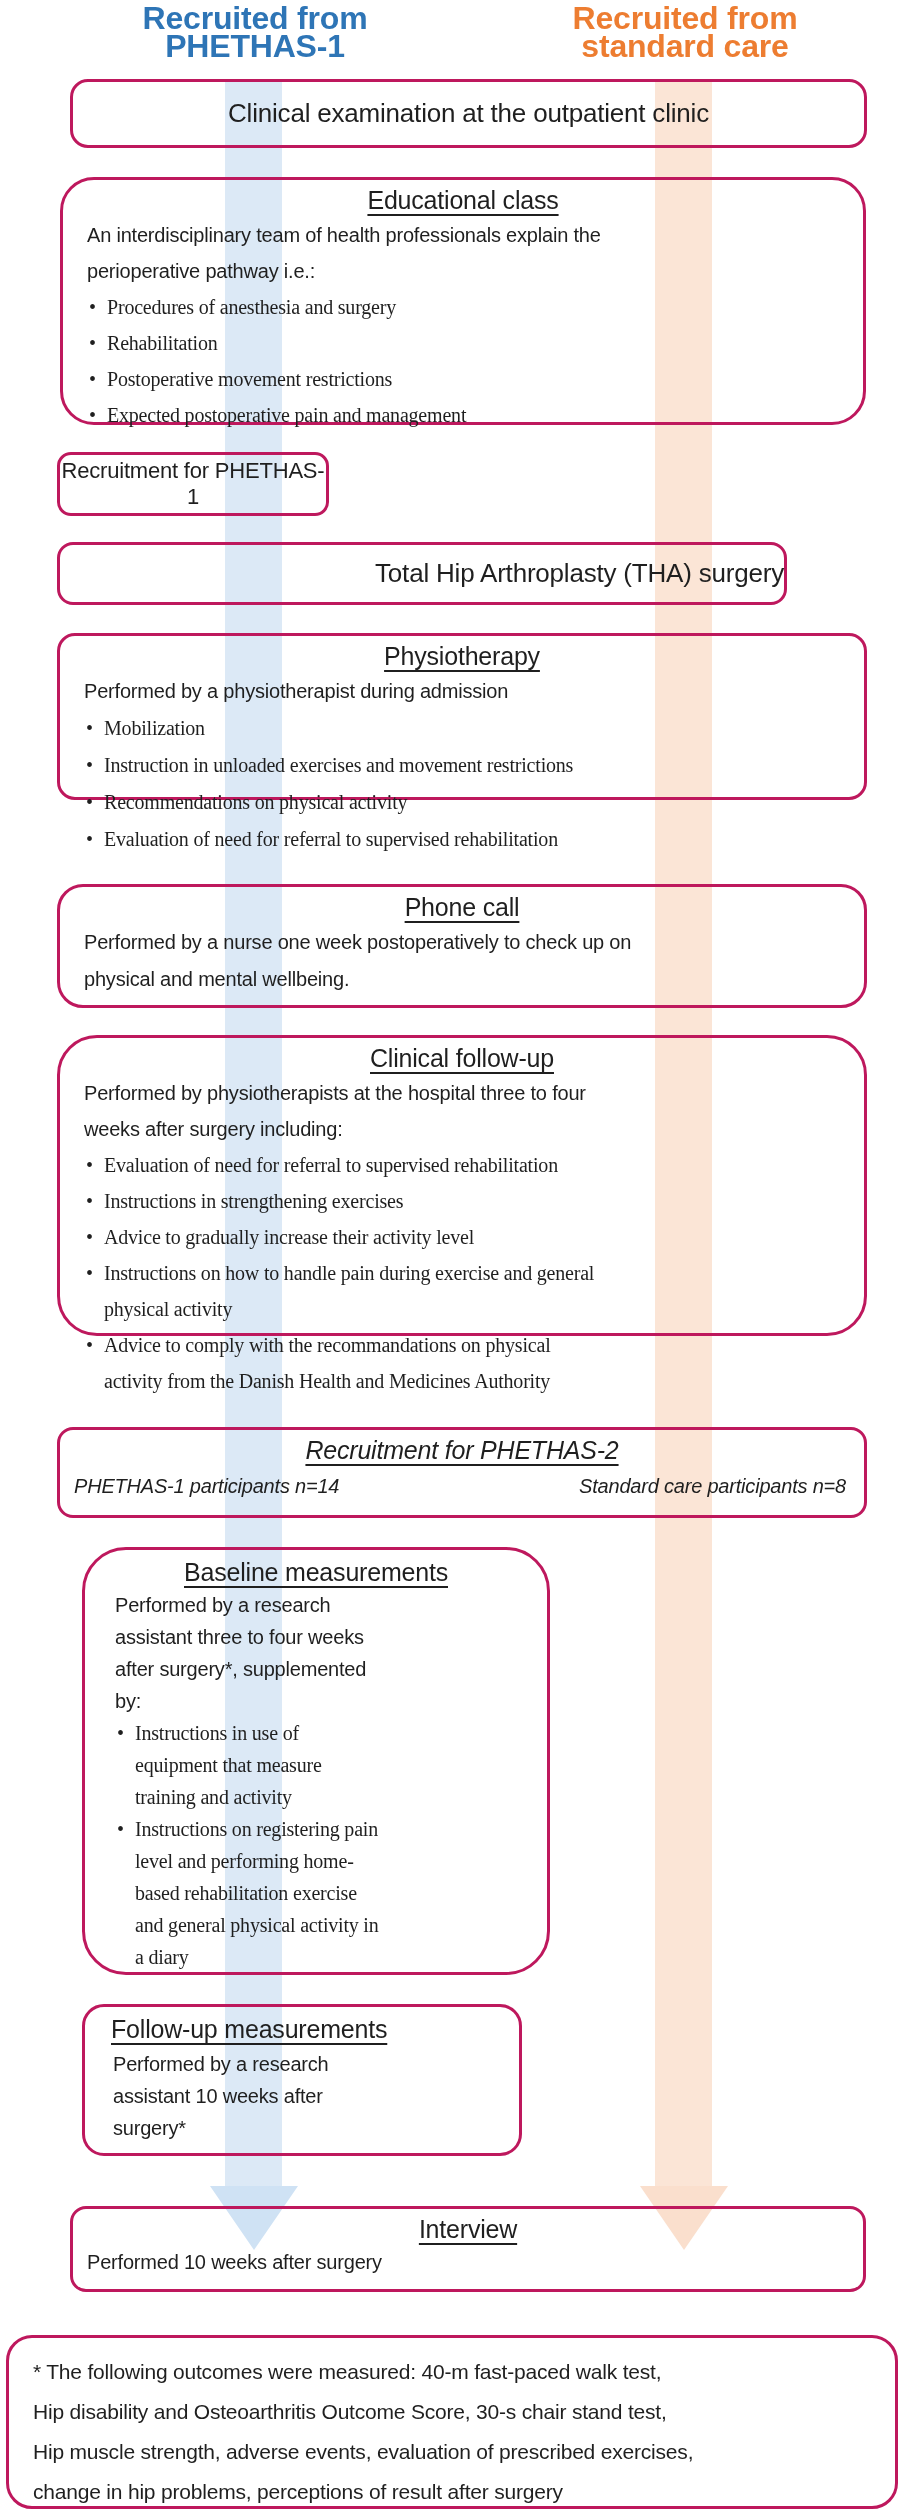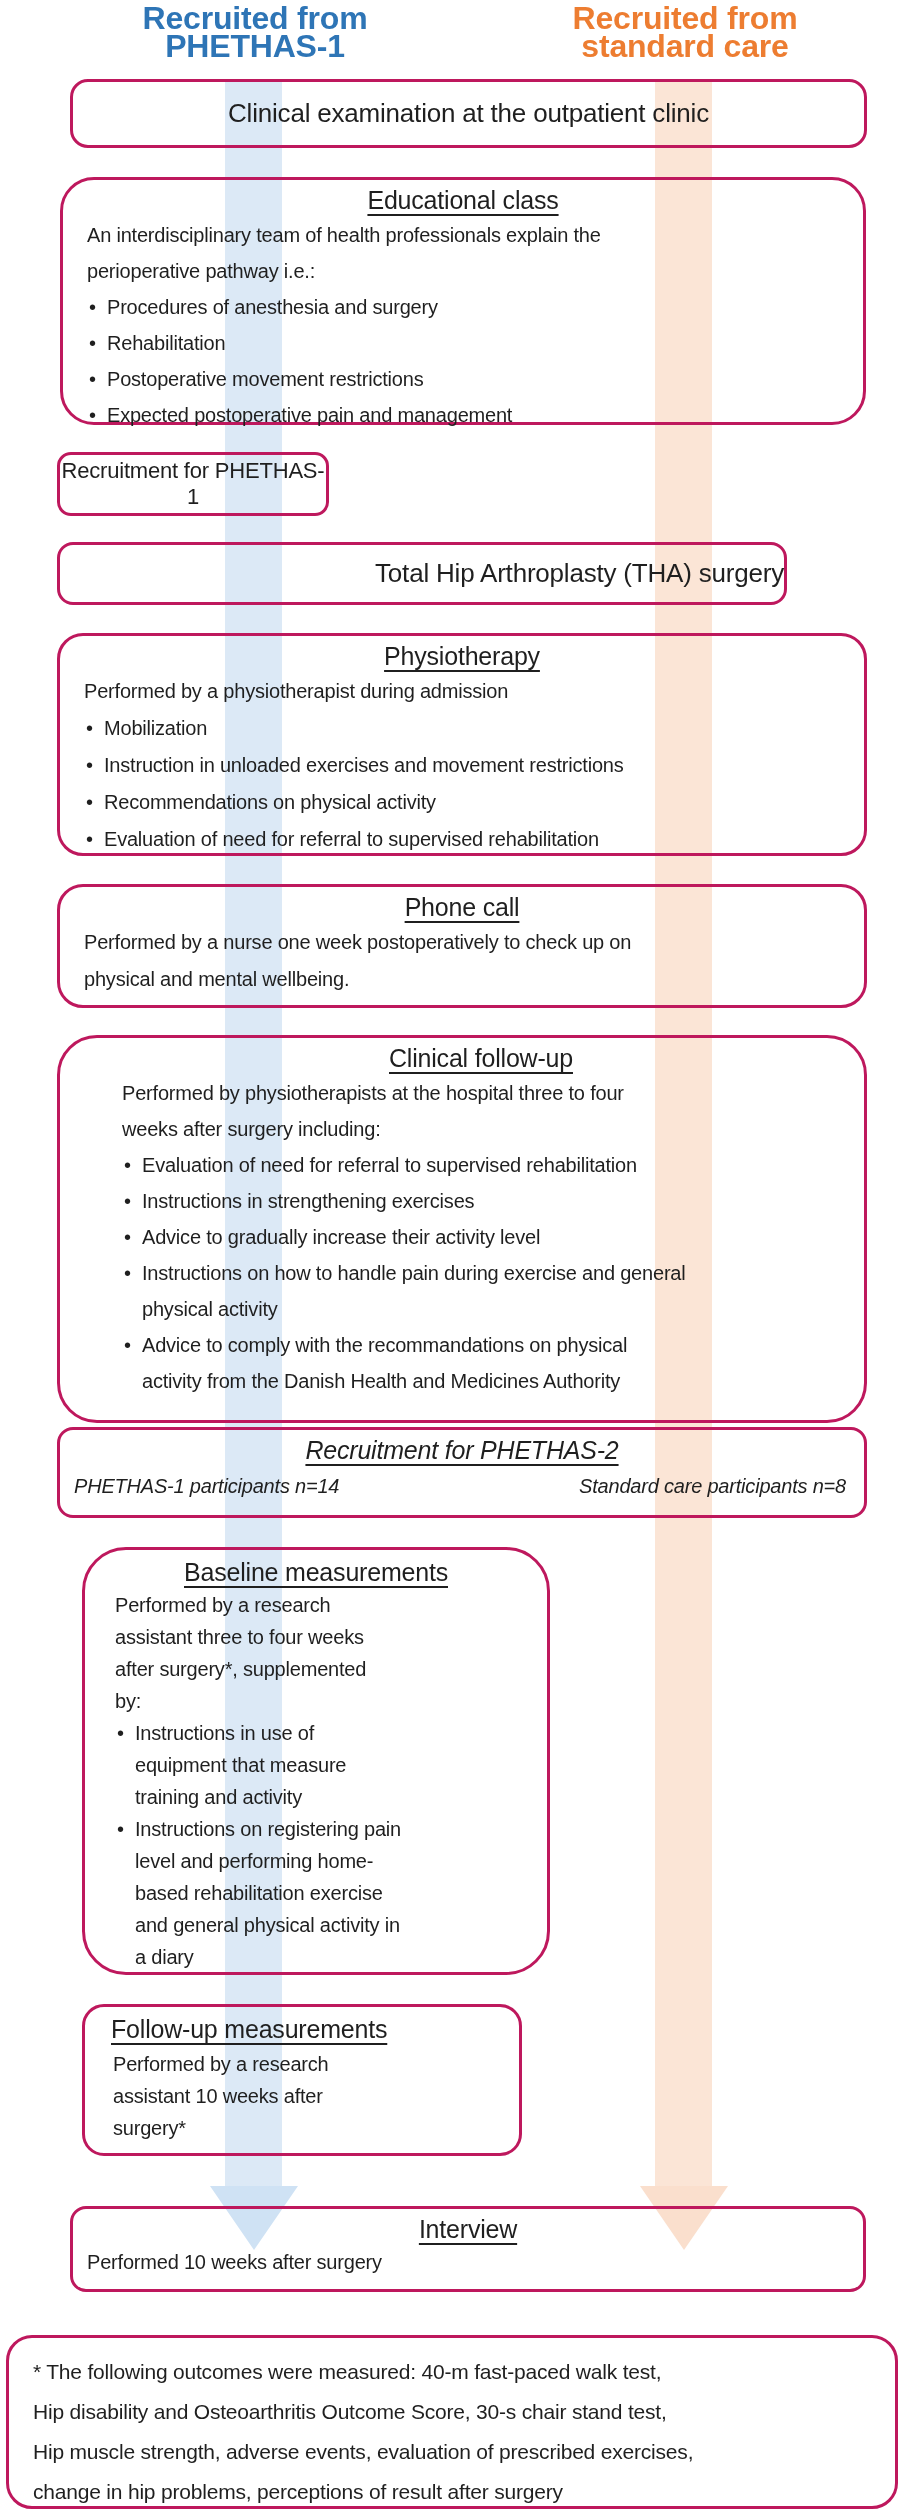--- a/index.html
+++ b/index.html
@@ -26,33 +26,33 @@
   .box{position:absolute;border:3px solid #be185d;background:transparent;
     box-sizing:border-box;z-index:1;}
   .box-title{margin:6px 10px 2px 10px;font-size:25px;font-weight:400;text-align:center;
     text-decoration:underline;text-decoration-thickness:2px;text-underline-offset:5px;}
   .box-title.plain{text-decoration:none;}
   .center-box{display:flex;align-items:center;justify-content:center;}
   .center-box .box-title{margin:0;font-size:26px;}
   .box-body{margin:2px 0 0 0;padding:0 24px;font-size:20px;line-height:37px;
     white-space:pre-line;}
   .box ul{list-style:none;margin:0;padding:0 24px;}
-  .box li{position:relative;padding-left:20px;font-size:20px;line-height:37px;}
+  .box li{position:relative;padding-left:20px;font-size:20px;line-height:37px;font-family:Liberation Serif, serif;}
   .box li > span{white-space:pre-line;}
   .box li::before{content:"\2022";position:absolute;left:2px;top:0;}
   
   .b-clinical{left:70px;top:79px;width:797px;height:69px;border-radius:18px;}
   .b-educational{left:60px;top:177px;width:806px;height:248px;border-radius:34px;}
   .b-educational .box-body,.b-educational li{line-height:36px;}
   .b-recruit1{left:57px;top:452px;width:272px;height:64px;border-radius:14px;justify-content:flex-end;}
   .b-recruit1 .box-title{font-size:22px;}
   .b-tha{left:57px;top:542px;width:730px;height:63px;border-radius:16px;justify-content:flex-end;}
-  .b-physio{left:57px;top:633px;width:810px;height:223px;border-radius:26px;}
+  .b-physio{left:57px;top:633px;width:810px;height:167px;border-radius:18px;}
   .b-phone{left:57px;top:884px;width:810px;height:124px;border-radius:26px;}
-  .b-clinfu{left:57px;top:1035px;width:810px;height:388px;border-radius:40px;padding-left:38px;}
+  .b-clinfu{left:57px;top:1035px;width:810px;height:301px;border-radius:40px;}
   .b-clinfu .box-body,.b-clinfu li{line-height:36px;}
   .b-recruit2{left:57px;top:1427px;width:810px;height:91px;border-radius:16px;font-style:italic;}
   .stats-row{display:flex;justify-content:space-between;padding:2px 18px 0 14px;
     font-size:20px;line-height:34px;}
   .b-baseline{left:82px;top:1547px;width:468px;height:428px;border-radius:44px;}
   .b-baseline .box-title{text-align:center;margin-top:8px;}
   .b-baseline .box-body,.b-baseline li{font-size:20px;line-height:32px;}
   .b-baseline .box-body{padding:0 18px 0 30px;}
   .b-baseline ul{padding:0 16px 0 30px;}
   .b-fum{left:82px;top:2004px;width:440px;height:152px;border-radius:22px;}

